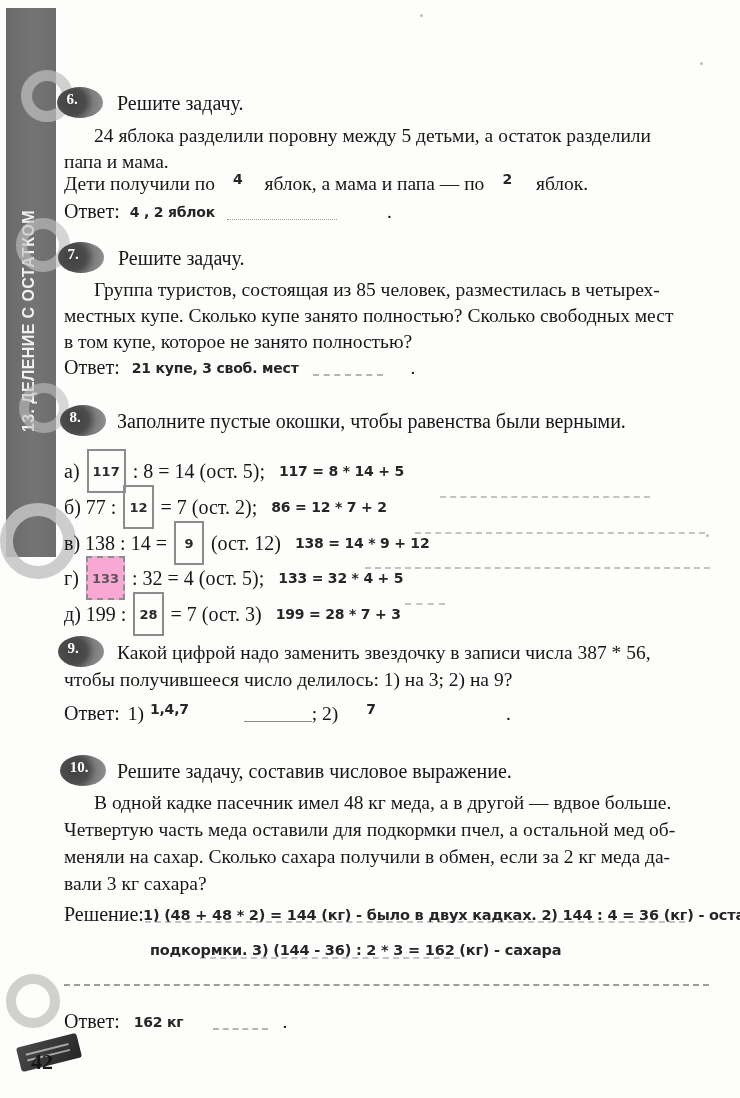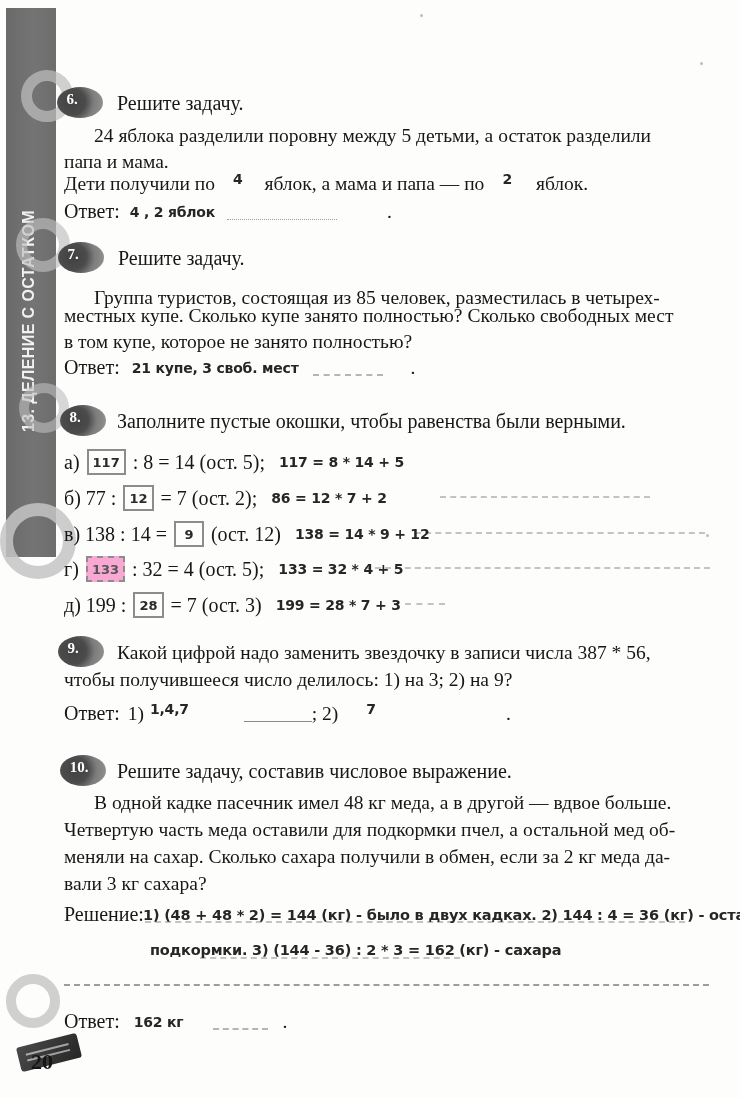--- a/index.html
+++ b/index.html
@@ -52,21 +52,21 @@
   
   .blank-dotted { display:inline-block; border-bottom:1.5px dotted #9a9a9a; height:16px; }
   .blank-dashed { display:inline-block; border-bottom:2px dashed #b5b5b5; height:16px; }
   .blank-solid  { display:inline-block; border-bottom:1.5px solid #8a8a8a; height:16px; }
   .trail { position:absolute; border-bottom:2px dashed #c3c3c3; z-index:2; }
   .rule-dashed { position:absolute; border-bottom:2px dashed #9d9d9d; z-index:2; }
   
   .eq-row { position:absolute; left:64px; display:flex; align-items:center; font-size:20px; z-index:4; }
   .eq-box {
     display:inline-flex; align-items:center; justify-content:center;
-    min-width:30px; height:26px; padding:0 4px; margin:0 7px;
+    min-width:30px; height:44px; padding:0 4px; margin:0 7px;
     border:2px solid #8c8c8c;
     font-family:"DejaVu Sans",sans-serif; font-weight:bold; font-size:13px; color:#2a2a2a;
   }
   .eq-box.box-gray { border-style:dashed; background:#f9a8d4; color:#555; }
   .eq-hand { margin-left:14px; }
   
   .stamp {
     position:absolute; left:18px; top:1040px; width:62px; height:25px;
     background:linear-gradient(135deg,#4a4a4a,#262626); border-radius:3px;
     transform:rotate(-14deg); z-index:3;
@@ -118,21 +118,21 @@
     <span class="label-serif">Ответ:</span>
     <span class="hand" style="margin-left:10px;">4 , 2 яблок</span>
     <span class="blank-dotted" style="width:110px; margin-left:12px;"></span>
     <span style="margin-left:50px;">.</span>
   </div>
 
   <div class="badge" style="left:58px; top:242px;">
       <span>7.</span>
     </div>
   <div class="pline label-serif" style="left:118px; top:246px;">Решите задачу.</div>
-  <div class="pline" style="left:94px; top:277px;margin-top:8px;">Группа туристов, состоящая из 85 человек, разместилась в четырех-</div>
+  <div class="pline" style="left:94px; top:277px;">Группа туристов, состоящая из 85 человек, разместилась в четырех-</div>
   <div class="pline" style="left:64px; top:303px;">местных купе. Сколько купе занято полностью? Сколько свободных мест</div>
   <div class="pline" style="left:64px; top:329px;text-align:right;">в том купе, которое не занято полностью?</div>
   <div class="row" style="left:64px; top:356px;">
     <span class="label-serif">Ответ:</span>
     <span class="hand" style="margin-left:12px;">21 купе, 3 своб. мест</span>
     <span class="blank-dashed" style="width:70px; margin-left:14px;"></span>
     <span style="margin-left:28px;">.</span>
   </div>
 
   <div class="badge" style="left:60px; top:405px;">
@@ -209,15 +209,15 @@
   <div class="rule-dashed" style="left:64px; top:984px; width:645px;"></div>
 
   <div class="row" style="left:64px; top:1010px;">
     <span class="label-serif">Ответ:</span>
     <span class="hand" style="margin-left:14px;">162 кг</span>
     <span class="blank-dashed" style="width:55px; margin-left:30px;"></span>
     <span style="margin-left:14px;">.</span>
   </div>
 
   <div class="stamp"></div>
-  <div class="page-number">20</div>
+  <div class="page-number">42</div>
 
 </div>
 
 </body></html>

